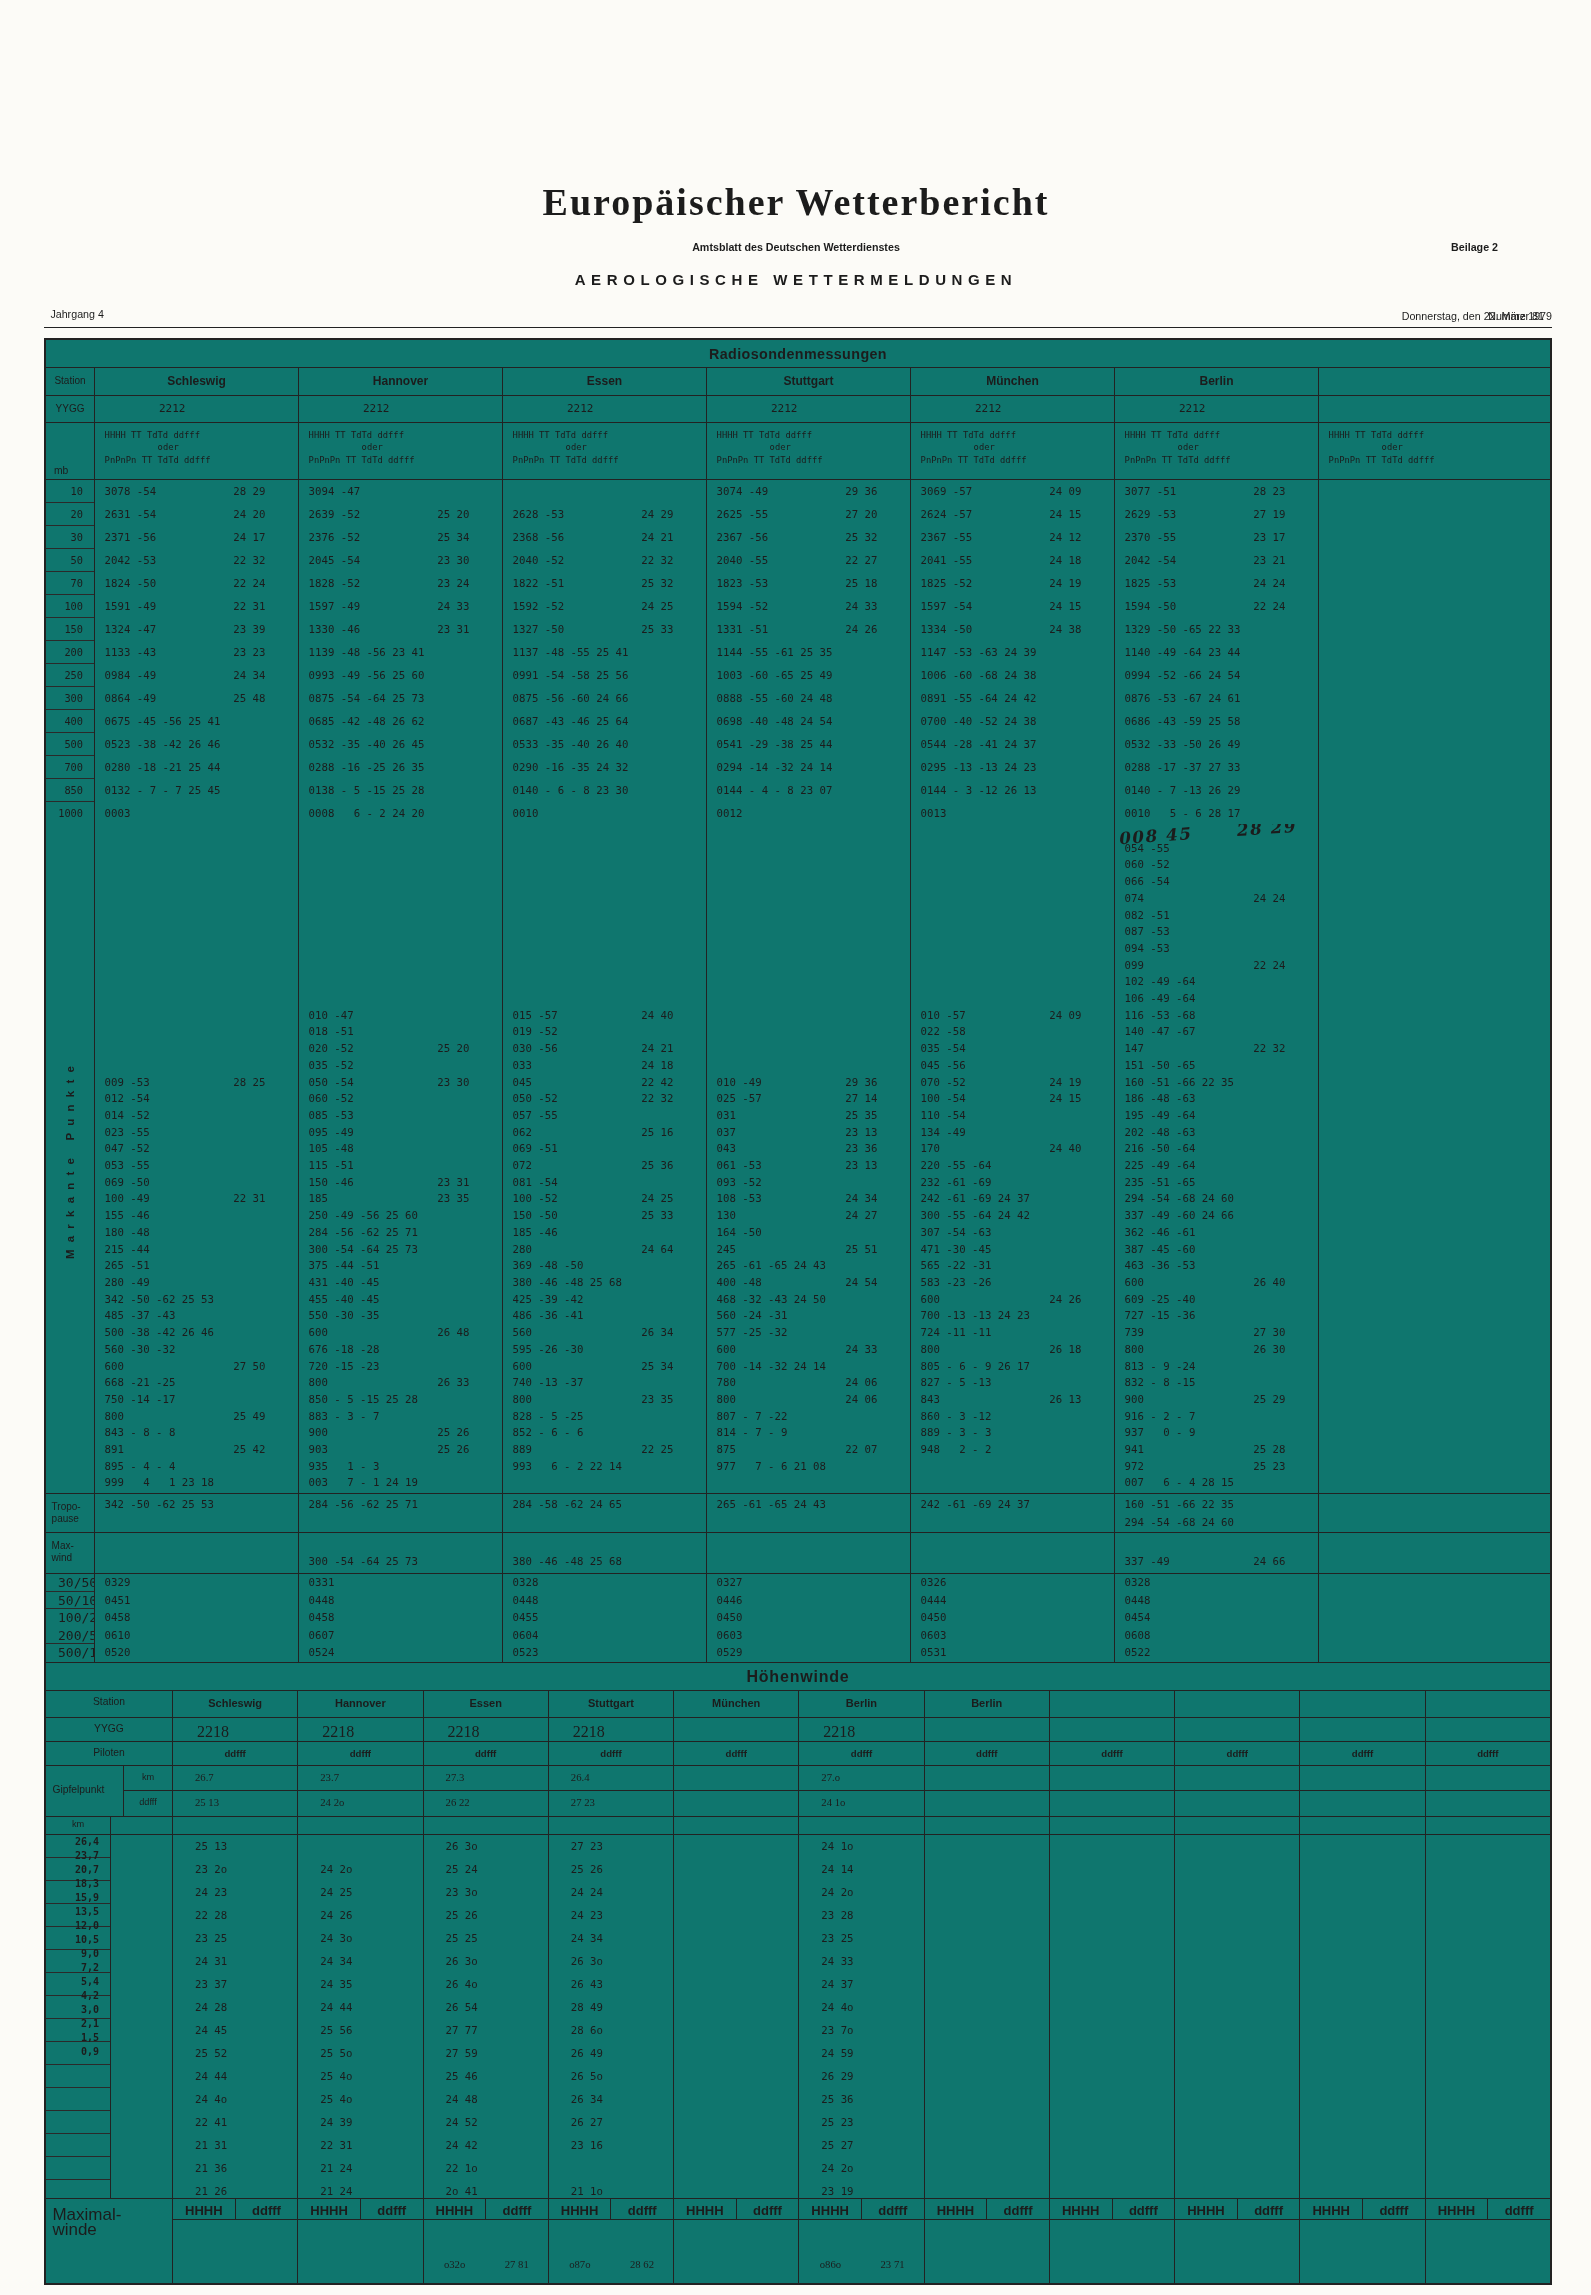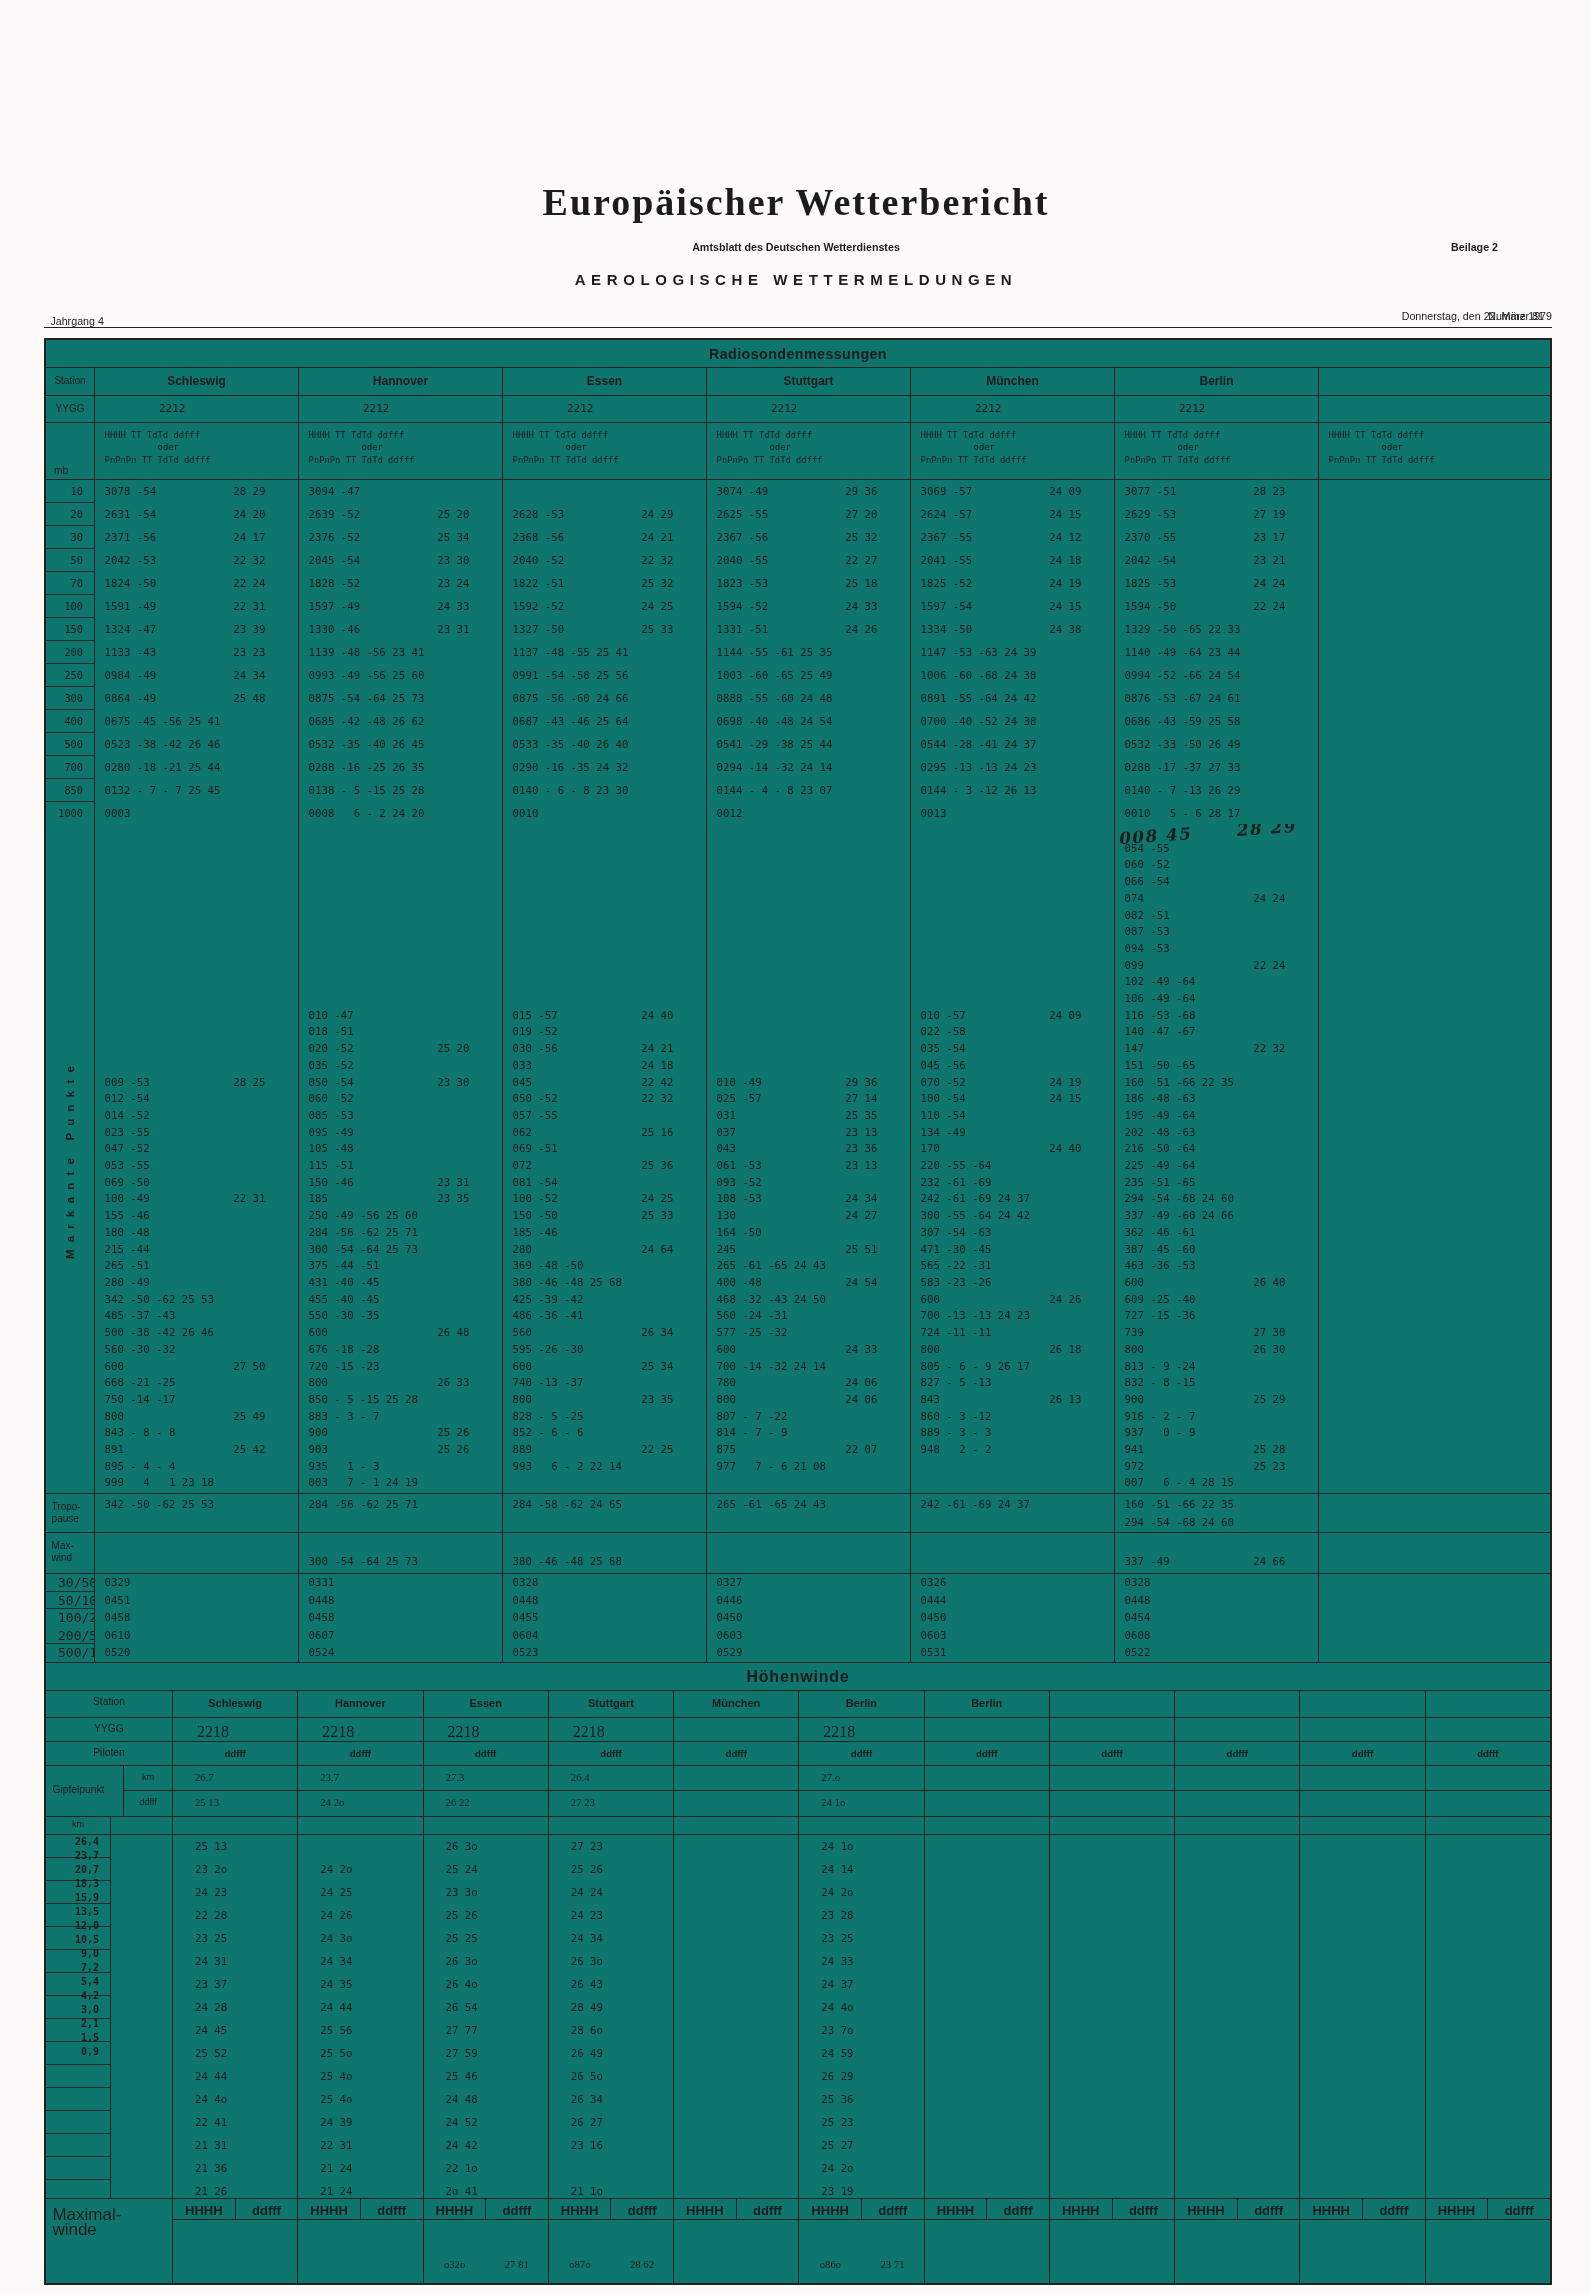--- a/index.html
+++ b/index.html
@@ -4,21 +4,21 @@
 <style>
   *{margin:0;padding:0;box-sizing:border-box}
   html,body{width:1592px;height:2295px}
   body{position:relative;background:#fcfbf7;color:#1c1c1c;font-family:"Liberation Sans",sans-serif;overflow:hidden}
   
   #title{position:absolute;top:180px;left:0;width:100%;text-align:center;font-family:"Liberation Serif",serif;font-weight:700;font-size:38px;letter-spacing:2px}
   #subtitle{position:absolute;top:241px;left:0;width:100%;text-align:center;font-size:10.7px;font-weight:700}
   #beilage{position:absolute;top:241px;right:94px;font-size:10.7px;font-weight:700}
   #section-heading{position:absolute;top:271px;left:0;width:100%;text-align:center;font-size:15px;font-weight:600;letter-spacing:5.6px}
   #meta{position:absolute;top:303px;left:44px;width:1508px;height:25px;border-bottom:1.6px solid #222;font-size:10.7px}
-  #meta .j{position:absolute;left:6.4px;bottom:0}
+  #meta .j{position:absolute;left:6.4px;bottom:7px}
   #meta .d{position:absolute;left:0;width:100%;text-align:right;bottom:4.8px}
   #meta .n{position:absolute;right:8px;bottom:4.8px}
   
   #outer{position:absolute;top:338px;left:44px;width:1508px;height:1947px;border:2px solid #222;display:flex;flex-direction:column;background:#0f766e}
   .rrow{display:flex;width:100%;flex:none;overflow:hidden;position:relative}
   .rrow>*{overflow:hidden}
   .rrow>*:last-child{border-right:none !important}
   .lcol{width:49px;border-right:1px solid #222;position:relative;flex:none}
   .dcol{width:204px;border-right:1px solid #222;flex:none;position:relative}
   .xcol{flex:1;position:relative}

